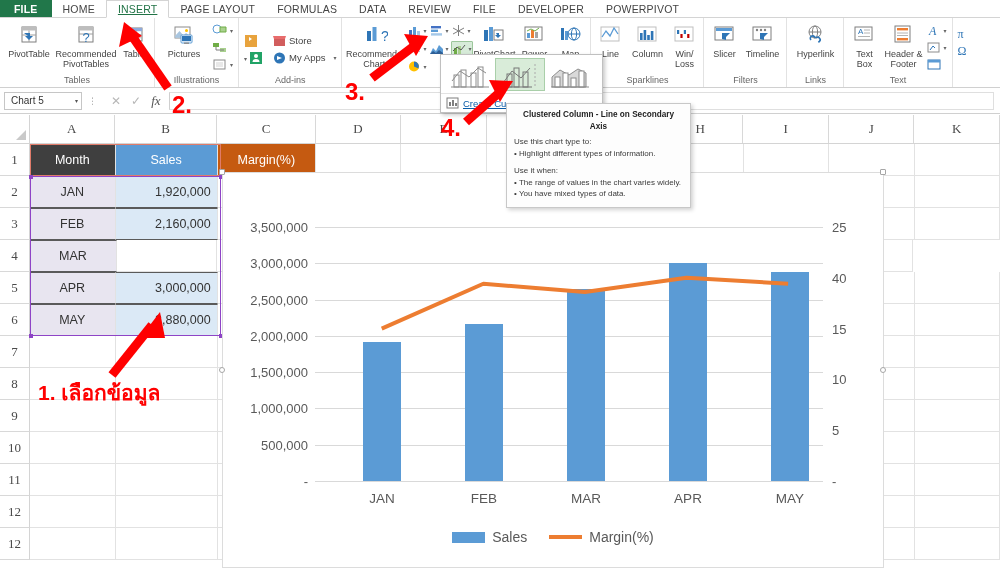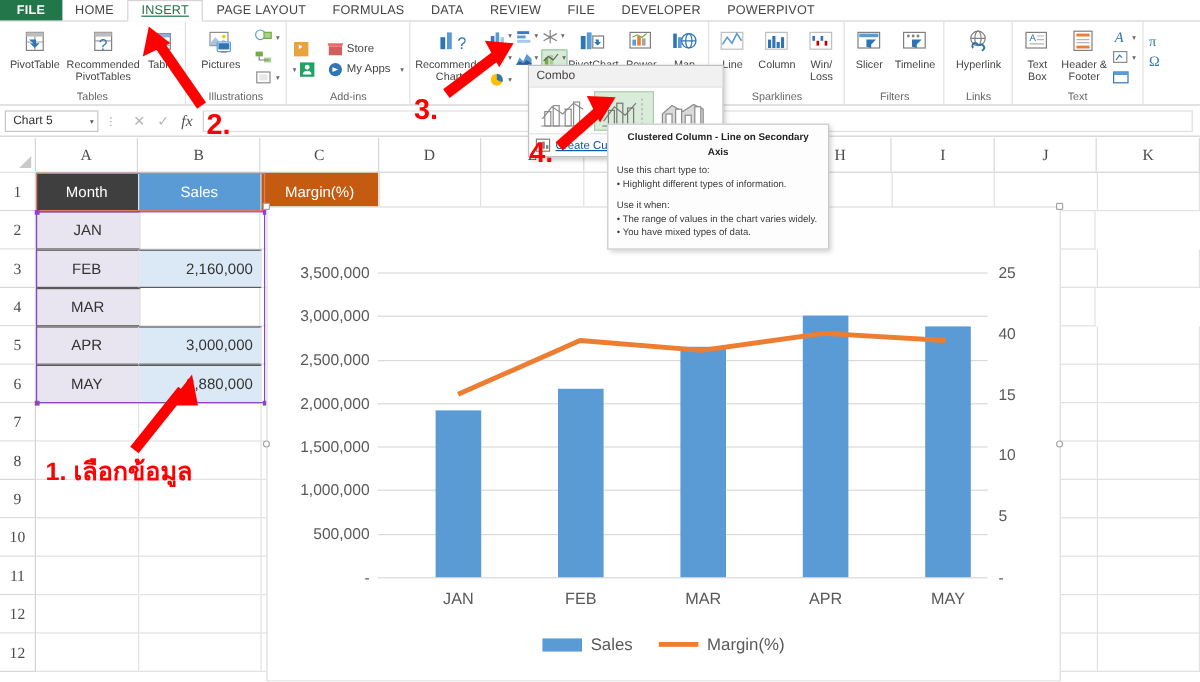--- a/index.html
+++ b/index.html
@@ -637,20 +637,21 @@
       <div class="cell" style="width:87px"></div>
       <div class="cell" style="width:87px"></div>
       <div class="cell" style="width:87px"></div>
       <div class="cell" style="width:87px"></div>
       <div class="cell" style="width:87px"></div>
       <div class="cell" style="width:87px"></div>
     </div>
 
     <div class="gridrow">
       <div class="cell m-name" style="width:87px">JAN</div>
+      <div class="cell m-val" style="width:104px">1,920,000</div>
       <div class="cell" style="width:100px"></div>
       <div class="cell" style="width:87px"></div>
       <div class="cell" style="width:87px"></div>
       <div class="cell" style="width:87px"></div>
       <div class="cell" style="width:87px"></div>
       <div class="cell" style="width:87px"></div>
       <div class="cell" style="width:87px"></div>
       <div class="cell" style="width:87px"></div>
       <div class="cell" style="width:87px"></div>
     </div>
@@ -867,21 +868,20 @@
   </div>
 </div>
 
 <span class="chandle sq" style="left:219px;top:169px"></span>
 <span class="chandle" style="left:549px;top:169px"></span>
 <span class="chandle sq" style="left:880px;top:169px"></span>
 <span class="chandle" style="left:219px;top:367px"></span>
 <span class="chandle" style="left:880px;top:367px"></span>
 
 <div id="combo-dropdown">
-  <div class="hdr">Combo</div>
   <div class="combo-row">
     <div class="combo-item">
       <svg width="42" height="28" viewBox="0 0 42 28">
         <rect x="5" y="14" width="5" height="12" fill="none" stroke="#8c8c8c"></rect>
         <rect x="12" y="9" width="5" height="17" fill="none" stroke="#8c8c8c"></rect>
         <rect x="22" y="12" width="5" height="14" fill="none" stroke="#8c8c8c"></rect>
         <rect x="29" y="6" width="5" height="20" fill="none" stroke="#8c8c8c"></rect>
         <path d="M3 20 l8 -10 l9 6 l9 -9 l8 5" stroke="#8c8c8c" fill="none"></path>
         <line x1="2" y1="26" x2="40" y2="26" stroke="#8c8c8c"></line>
       </svg>

